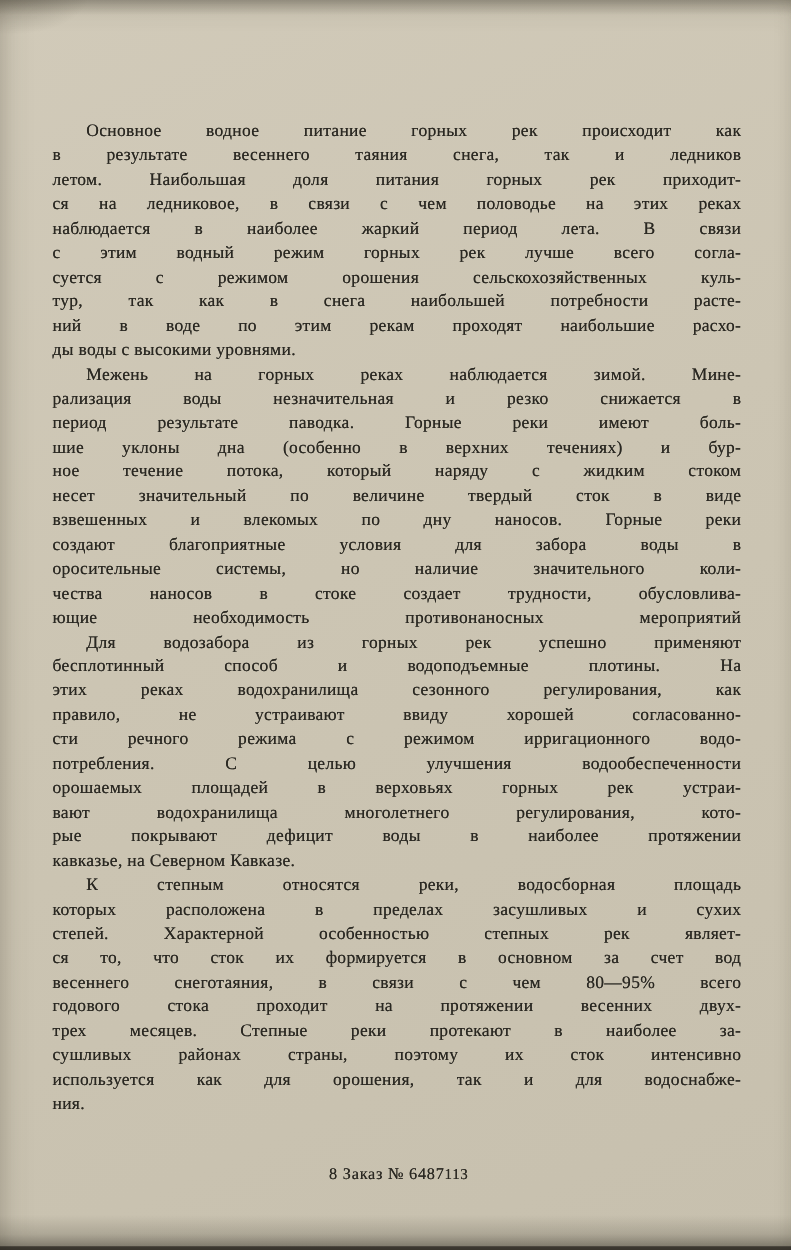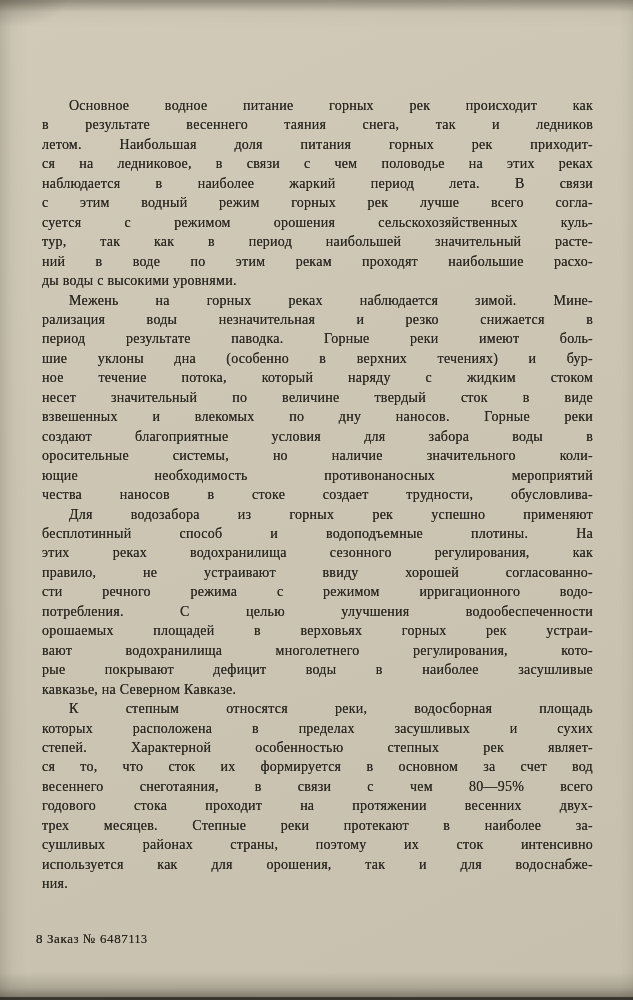--- a/index.html
+++ b/index.html
@@ -38,25 +38,25 @@
     white-space: normal;
   }
   .para .line.last {
     text-align-last: left;
   }
   .para .line:first-child {
     text-indent: 27px;
   }
   .footer {
     position: absolute;
-    left: 36px;
+    left: 46px;
     right: 41px;
     top: 931px;
     display: flex;
-    justify-content: flex-start;
+    justify-content: center;
     align-items: baseline;
     text-shadow: 0 0 0.45px rgba(42, 40, 34, 0.85);
   }
   .footer-left {
     font-size: 13px;
     letter-spacing: 0.6px;
   }
   .footer-right {
     font-size: 12px;
     letter-spacing: 0.5px;
@@ -100,47 +100,47 @@
 
   <div class="text-block">
     <div class="para">
         <div class="line">Основное водное питание горных рек происходит как</div>
         <div class="line">в результате весеннего таяния снега, так и ледников</div>
         <div class="line">летом. Наибольшая доля питания горных рек приходит-</div>
         <div class="line">ся на ледниковое, в связи с чем половодье на этих реках</div>
         <div class="line">наблюдается в наиболее жаркий период лета. В связи</div>
         <div class="line">с этим водный режим горных рек лучше всего согла-</div>
         <div class="line">суется с режимом орошения сельскохозяйственных куль-</div>
-        <div class="line">тур, так как в период наибольшей значительный расте-</div>
+        <div class="line">тур, так как в снега наибольшей потребности расте-</div>
         <div class="line">ний в воде по этим рекам проходят наибольшие расхо-</div>
         <div class="line last">ды воды с высокими уровнями.</div>
       </div>
     <div class="para">
         <div class="line">Межень на горных реках наблюдается зимой. Мине-</div>
         <div class="line">рализация воды незначительная и резко снижается в</div>
         <div class="line">период результате паводка. Горные реки имеют боль-</div>
         <div class="line">шие уклоны дна (особенно в верхних течениях) и бур-</div>
         <div class="line">ное течение потока, который наряду с жидким стоком</div>
         <div class="line">несет значительный по величине твердый сток в виде</div>
         <div class="line">взвешенных и влекомых по дну наносов. Горные реки</div>
         <div class="line">создают благоприятные условия для забора воды в</div>
         <div class="line">оросительные системы, но наличие значительного коли-</div>
+        <div class="line">чества наносов в стоке создает трудности, обусловлива-</div>
         <div class="line">ющие необходимость противонаносных мероприятий</div>
-        <div class="line">чества наносов в стоке создает трудности, обусловлива-</div>
       </div>
     <div class="para">
         <div class="line">Для водозабора из горных рек успешно применяют</div>
         <div class="line">бесплотинный способ и водоподъемные плотины. На</div>
         <div class="line">этих реках водохранилища сезонного регулирования, как</div>
         <div class="line">правило, не устраивают ввиду хорошей согласованно-</div>
         <div class="line">сти речного режима с режимом ирригационного водо-</div>
         <div class="line">потребления. С целью улучшения водообеспеченности</div>
         <div class="line">орошаемых площадей в верховьях горных рек устраи-</div>
         <div class="line">вают водохранилища многолетнего регулирования, кото-</div>
-        <div class="line">рые покрывают дефицит воды в наиболее засушливые</div>
+        <div class="line">рые покрывают дефицит воды в наиболее протяжении</div>
         <div class="line last">кавказье, на Северном Кавказе.</div>
       </div>
     <div class="para">
         <div class="line">К степным относятся реки, водосборная площадь</div>
         <div class="line">которых расположена в пределах засушливых и сухих</div>
         <div class="line">степей. Характерной особенностью степных рек являет-</div>
         <div class="line">ся то, что сток их формируется в основном за счет вод</div>
         <div class="line">весеннего снеготаяния, в связи с чем 80—95% всего</div>
         <div class="line">годового стока проходит на протяжении весенних двух-</div>
         <div class="line">трех месяцев. Степные реки протекают в наиболее за-</div>

